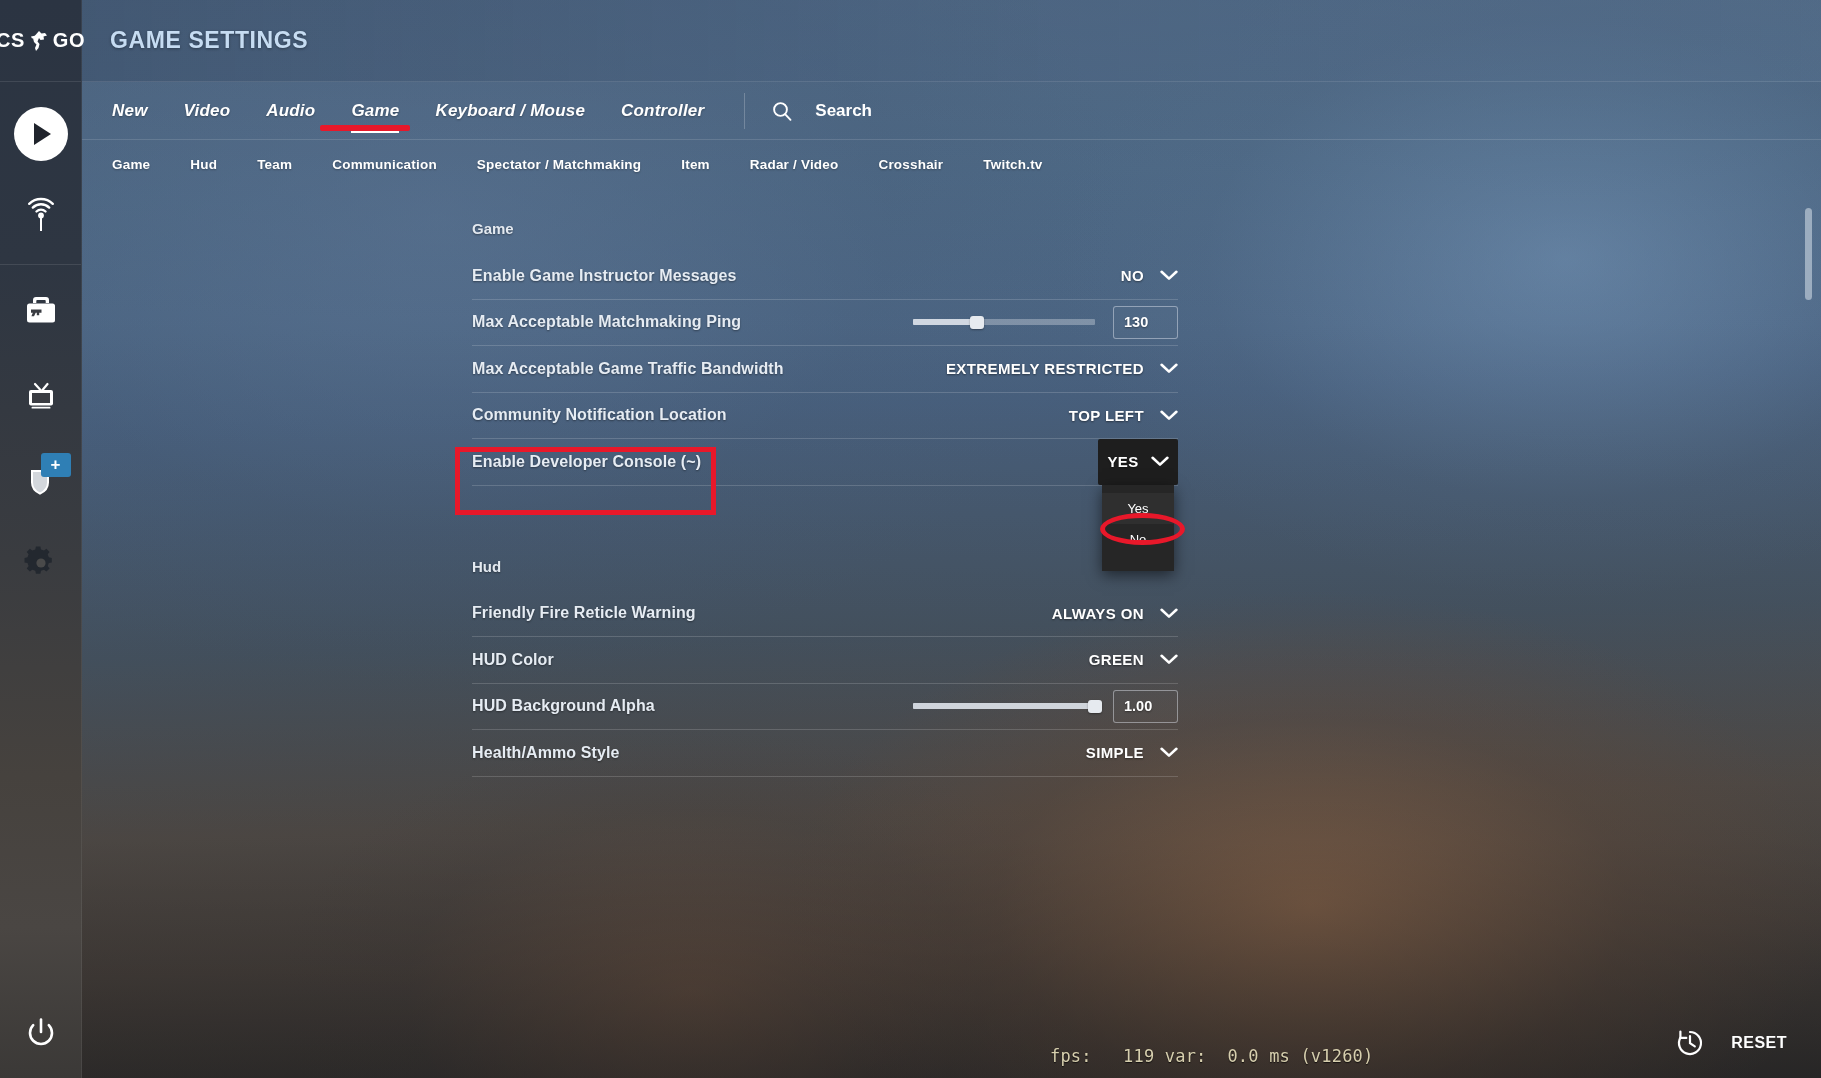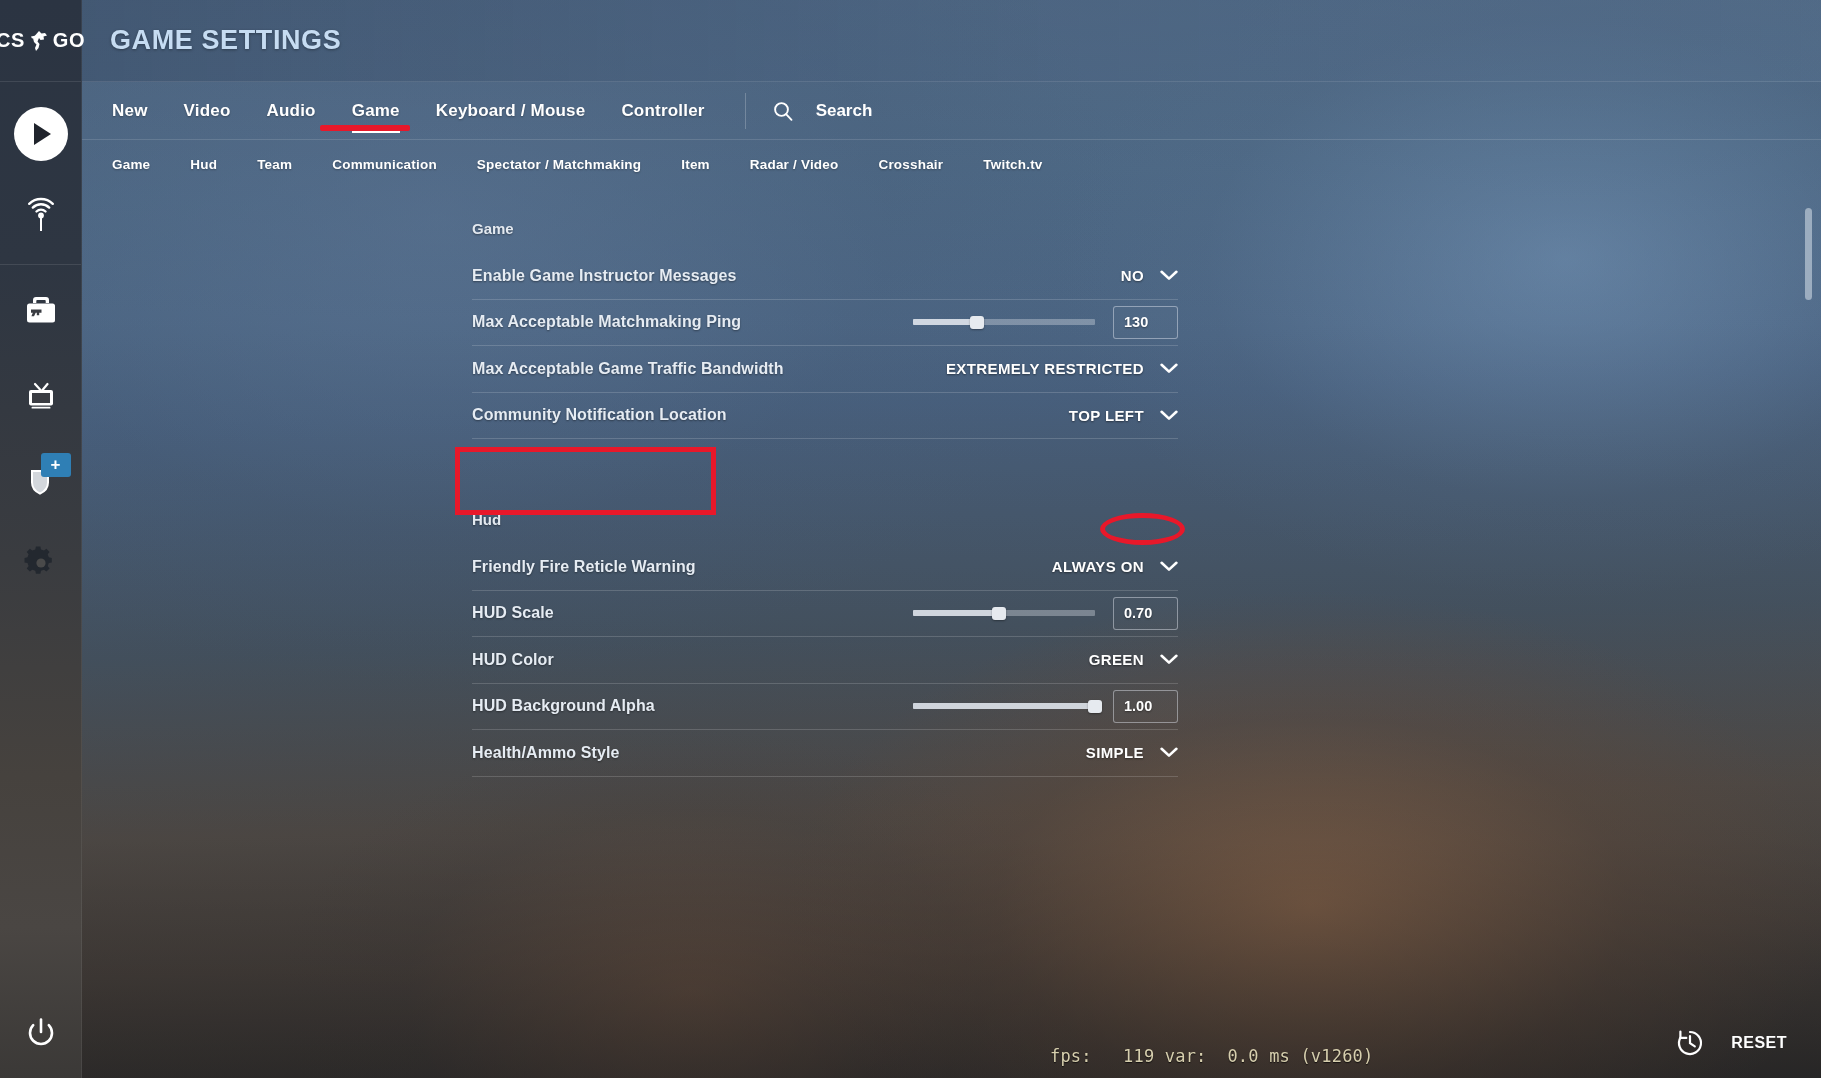--- a/index.html
+++ b/index.html
@@ -81,38 +81,38 @@
   
   .header {
     position: absolute; left: 82px; top: 0; right: 0; height: 82px;
     background: linear-gradient(90deg, rgba(58,78,104,0.55) 0%, rgba(70,94,124,0.45) 40%, rgba(86,112,142,0.35) 100%);
     border-bottom: 1px solid rgba(255,255,255,0.10);
     display: flex; align-items: center;
     z-index: 10;
   }
   .page-title {
     margin-left: 28px;
-    color: #c6dcf2; font-size: 27px; font-weight: 700; letter-spacing: 0.6px;
+    color: #c6dcf2; font-size: 23px; font-weight: 700; letter-spacing: 0.6px;
     text-shadow: 0 1px 3px rgba(0,0,0,0.35);
   }
 
   
   .tabs {
     position: absolute; left: 82px; top: 82px; right: 0; height: 58px;
     display: flex; align-items: center;
     border-bottom: 1px solid rgba(255,255,255,0.13);
     z-index: 10;
   }
   .tab {
     position: relative;
     color: #ffffff; font-size: 17px; font-weight: 700;
     padding: 0 0 0 0; margin-left: 36px; cursor: pointer;
     letter-spacing: 0.2px;
     text-shadow: 0 1px 2px rgba(0,0,0,0.30);
-    height: 58px; display: flex; align-items: center;
+    height: 58px; display: flex; align-items: center; font-style: italic;
   }
   .tab:first-child { margin-left: 30px; }
   .tab.active::after {
     content: ""; position: absolute; left: 0; right: 0; bottom: 7px;
     height: 5px; background: #ffffff;
   }
   .tab-sep {
     width: 1px; height: 36px; background: rgba(255,255,255,0.22);
     margin-left: 40px;
   }
@@ -422,44 +422,48 @@
       <div class="row">
         <span class="row-label">Community Notification Location</span>
         <div class="dd">
           <span class="dd-val">TOP LEFT</span>
           <svg class="chev" width="18" height="11" viewBox="0 0 18 11">
             <path d="M1.6 1.8 L9 8.6 L16.4 1.8" fill="none" stroke="#ffffff" stroke-width="2.6" stroke-linecap="round" stroke-linejoin="round"></path>
           </svg>
         </div>
       </div>
 
+      <div class="row" style="overflow:visible;">
+        <span class="row-label">Enable Developer Console (~)</span>
+        <div class="dd-open-wrap">
+          <div class="dd-open-btn">
+            <span class="dd-val">YES</span>
+            <svg class="chev" width="18" height="11" viewBox="0 0 18 11">
+              <path d="M1.6 1.8 L9 8.6 L16.4 1.8" fill="none" stroke="#ffffff" stroke-width="2.6" stroke-linecap="round" stroke-linejoin="round"></path>
+            </svg>
+          </div>
+          <div class="dd-menu">
+            <div class="dd-opt sel">Yes</div>
+            <div class="dd-opt">No</div>
+          </div>
+        </div>
+      </div>
 
       <div class="section-title" style="padding-top:72px;">Hud</div>
 
       <div class="row">
         <span class="row-label">Friendly Fire Reticle Warning</span>
         <div class="dd">
           <span class="dd-val">ALWAYS ON</span>
           <svg class="chev" width="18" height="11" viewBox="0 0 18 11">
             <path d="M1.6 1.8 L9 8.6 L16.4 1.8" fill="none" stroke="#ffffff" stroke-width="2.6" stroke-linecap="round" stroke-linejoin="round"></path>
           </svg>
         </div>
       </div>
 
-      <div class="row">
-        <span class="row-label">HUD Scale</span>
-        <div class="row-ctl">
-          <div class="slider">
-            <div class="track"></div>
-            <div class="fill" style="width:47%"></div>
-            <div class="knob" style="left:47%"></div>
-          </div>
-          <div class="numbox">0.70</div>
-        </div>
-      </div>
 
       <div class="row">
         <span class="row-label">HUD Color</span>
         <div class="dd">
           <span class="dd-val">GREEN</span>
           <svg class="chev" width="18" height="11" viewBox="0 0 18 11">
             <path d="M1.6 1.8 L9 8.6 L16.4 1.8" fill="none" stroke="#ffffff" stroke-width="2.6" stroke-linecap="round" stroke-linejoin="round"></path>
           </svg>
         </div>
       </div>

